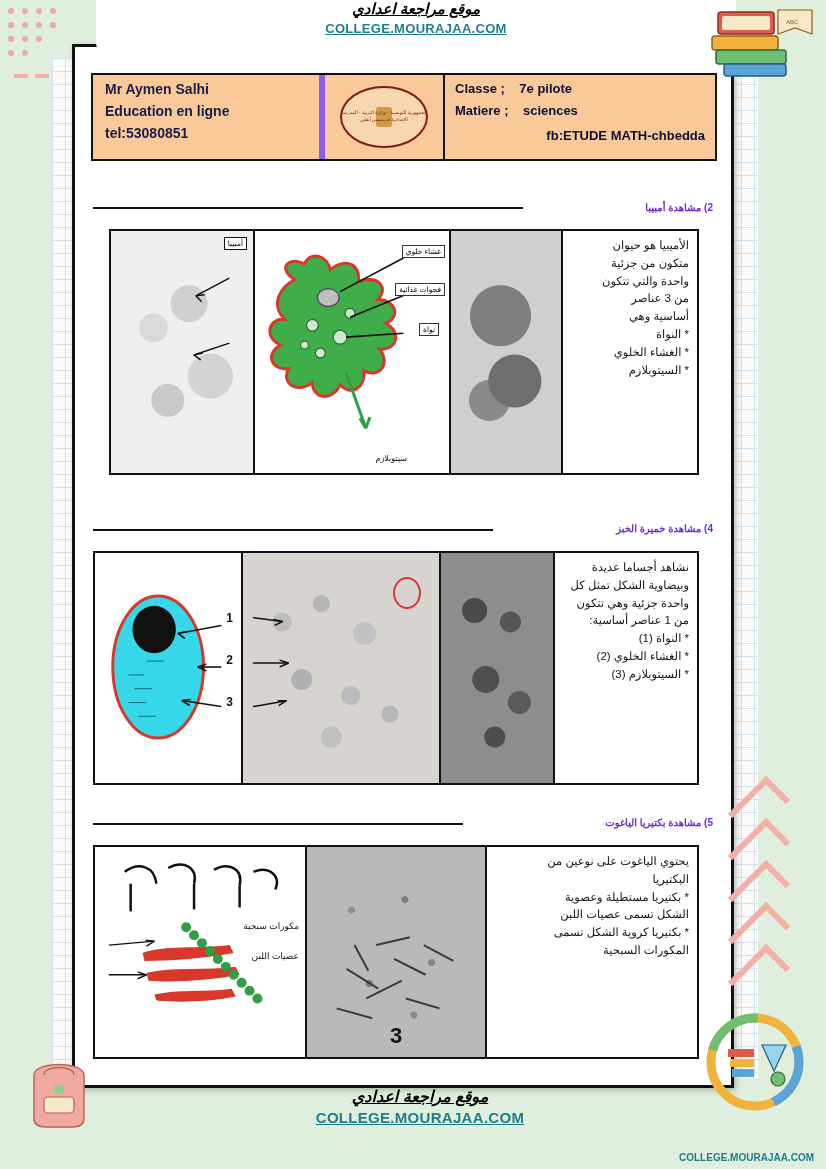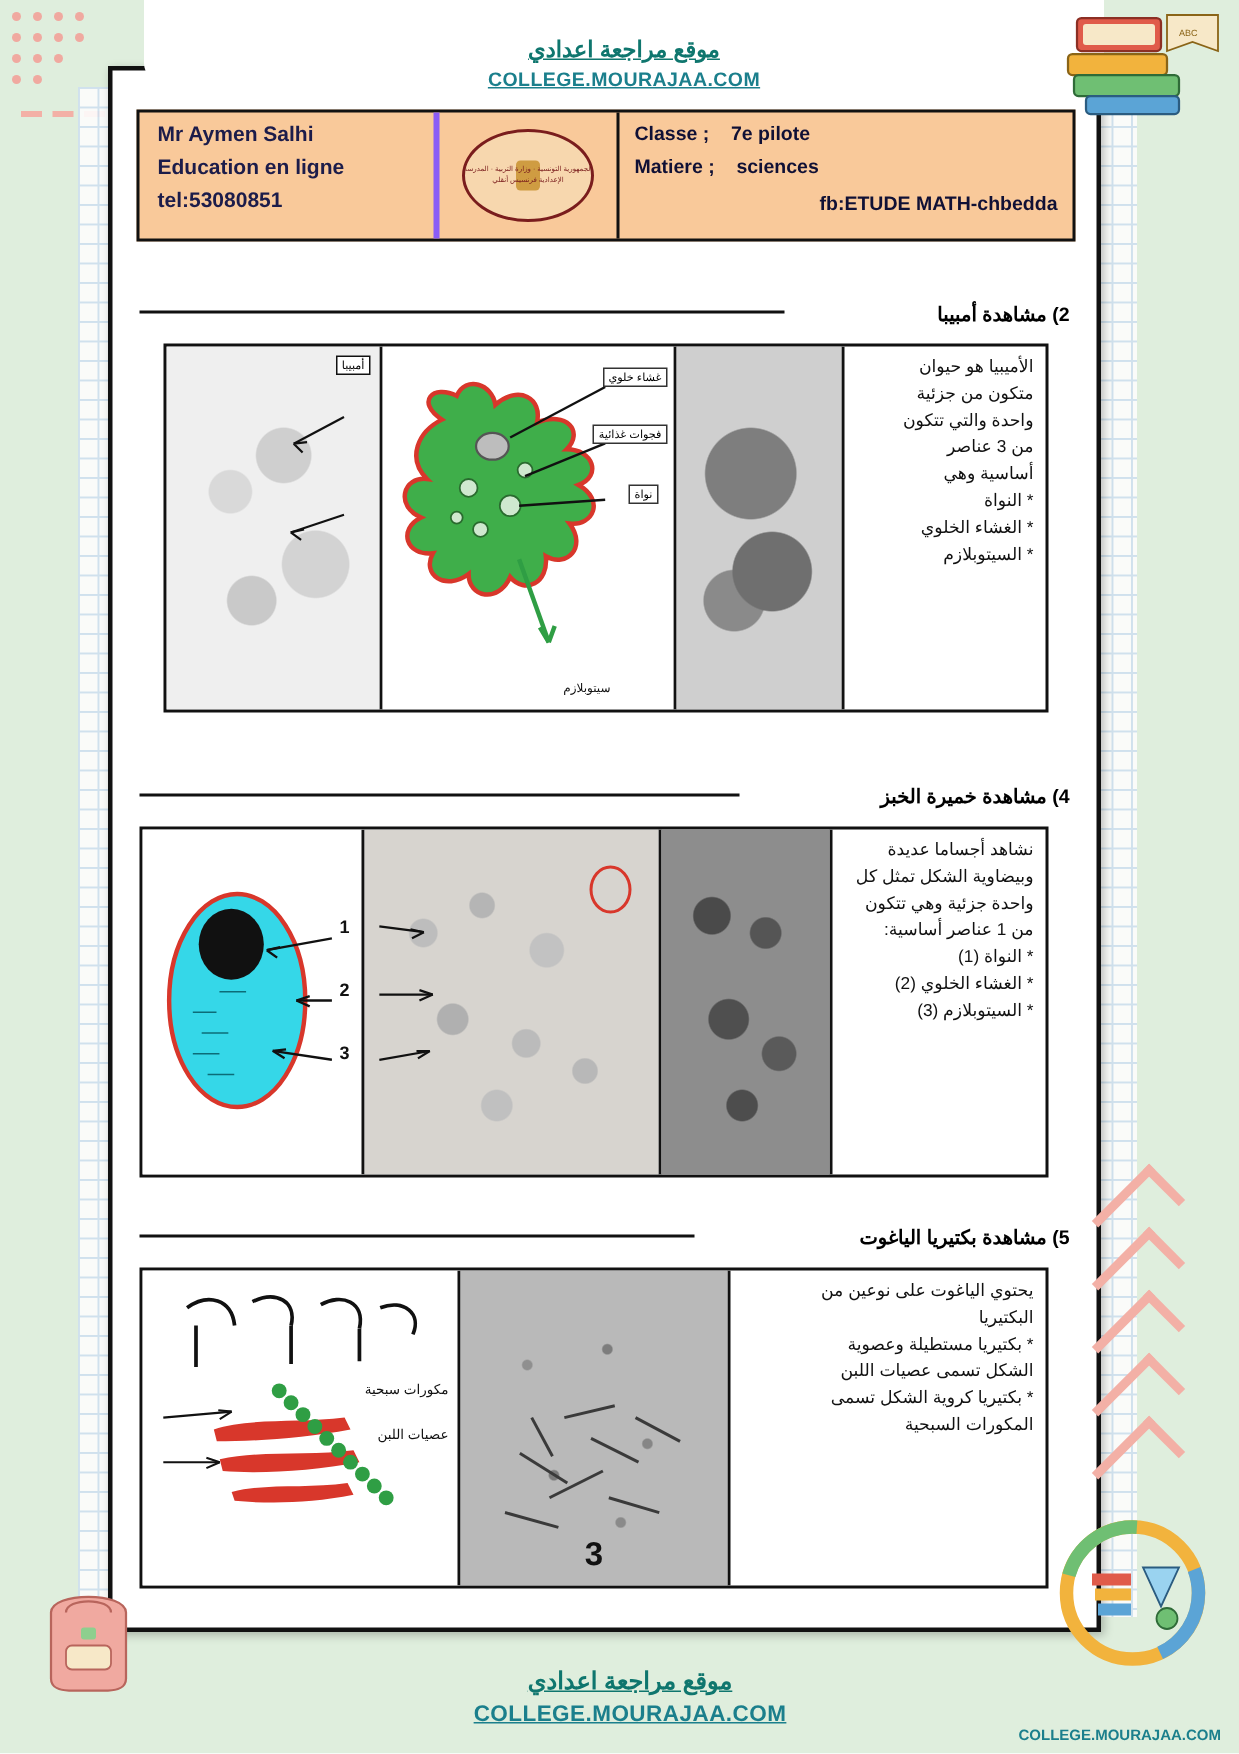--- a/index.html
+++ b/index.html
@@ -39,24 +39,25 @@
     height: 56px;
     background: #ffffff;
     border-bottom-left-radius: 14px;
     border-bottom-right-radius: 14px;
     text-align: center;
     z-index: 6;
   }
   .banner-line1 {
     font-size: 15px;
     font-weight: bold;
-    color: #0f766e;
+    color: #000000;
     text-decoration: underline;
-    padding-top: 24px;
+    padding-top: 0;
     direction: rtl;
+    font-style: italic;
   }
   .banner-line2 {
     font-size: 13px;
     font-weight: bold;
     color: #1b7f8c;
     text-decoration: underline;
     letter-spacing: .3px;
     padding-top: 3px;
   }
   .bottom-banner {
@@ -119,21 +120,21 @@
     height: 84px;
     border: 2px solid #111;
     background: #f9c99a;
     display: flex;
     align-items: stretch;
   }
   .hdr-col {
     box-sizing: border-box;
     padding: 6px 10px;
   }
-  .hdr-left { width: 200px; border-right: 4px solid #8b5cf6; padding-left: 12px; }
+  .hdr-left { width: 232px; border-right: 6px solid #8b5cf6; padding-left: 12px; }
   .hdr-mid  { width: 120px; border-right: 2px solid #111; display:flex;align-items:center;justify-content:center;}
   .hdr-right { flex: 1; }
   .hdr-left div {
     font-size: 14px;
     font-weight: bold;
     color: #1c1c4a;
     margin-bottom: 6px;
   }
   .hdr-right div {
     font-size: 13px;
@@ -160,24 +161,24 @@
   }
   .stamp-seal {
     position:absolute; left:50%; top:50%; transform:translate(-50%,-50%);
     width: 16px; height: 20px; background:#c8922f; border-radius: 3px; opacity:.85;
   }
 
   
   .sec-title {
     position: absolute;
     right: 18px;
-    font-size: 13px;
+    font-size: 10px;
     font-weight: bold;
     direction: rtl;
-    color: #000000;
+    color: #6d28d9;
   }
   .sec-rule {
     position: absolute;
     left: 18px;
     height: 2px;
     background: #111;
   }
 
   
   .figbox {

